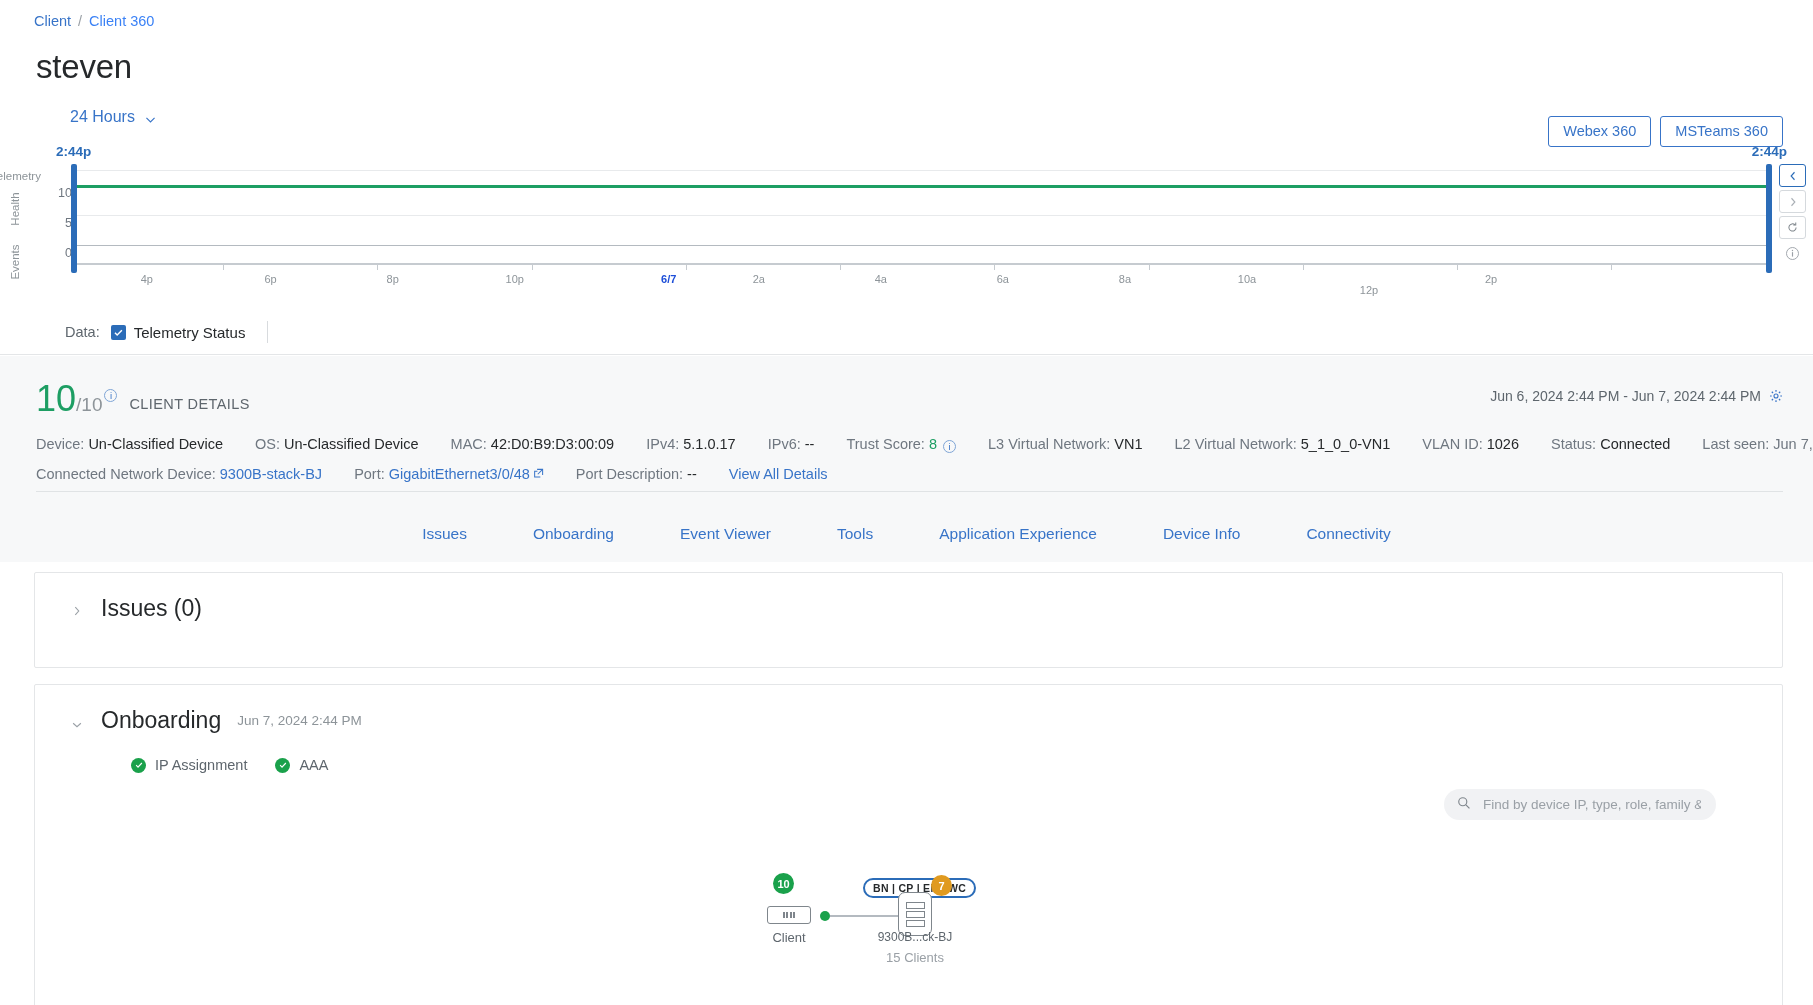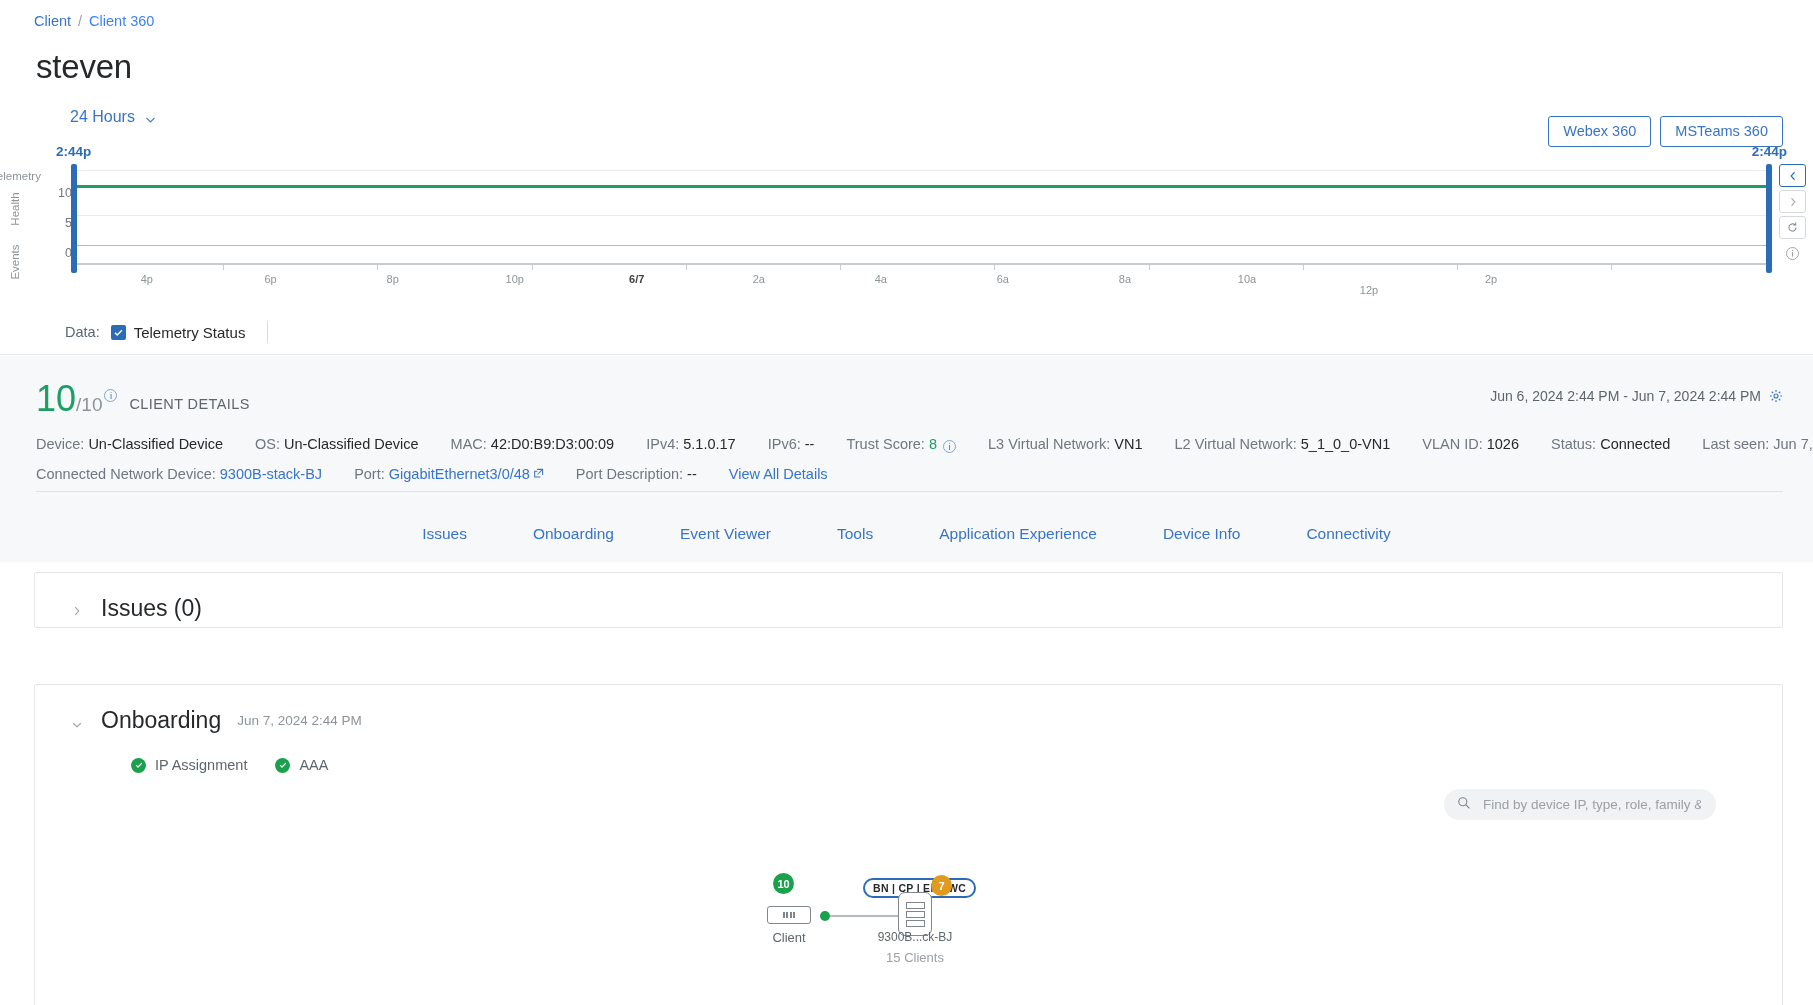--- a/index.html
+++ b/index.html
@@ -83,21 +83,21 @@
   }
   .handle-label {
     position: absolute; top: -26px; font-size: 13.5px; font-weight: bold;
     color: #2b6cb8; white-space: nowrap;
   }
   .xtickmark { position: absolute; width: 1px; height: 7px; background: #c6cbd0; top: 0; }
   .xticklab {
     position: absolute; top: 10px; font-size: 11px; color: #8d9499;
     transform: translateX(-50%); white-space: nowrap; text-align: center;
   }
-  .xticklab.bold { font-weight: bold; color: #404040; }
+  .xticklab.bold { font-weight: bold; color: #1d4ed8; margin-left: 32px; }
 
   
   .chart-ctrls { position: absolute; right: 4px; top: 16px; width: 30px; }
   .cbtn {
     width: 27px; height: 23px; margin-bottom: 3px; border-radius: 3px;
     display: flex; align-items: center; justify-content: center; cursor: pointer;
     background: #fff;
   }
   .cbtn.active { border: 1px solid #2b6cb8; }
   .cbtn.idle { border: 1px solid #d5d9dd; }
@@ -165,21 +165,21 @@
   .tab {
     color: #3874c8; font-size: 15.5px; cursor: pointer;
     padding: 0 33px; white-space: nowrap;
   }
 
   
   .panel {
     position: absolute; left: 34px; right: 30px;
     background: #fff; border: 1px solid #e4e6e8; border-radius: 2px;
   }
-  .panel-issues { top: 572px; height: 56px; }
+  .panel-issues { top: 572px; height: 96px; }
   .panel-onb { top: 684px; height: 340px; }
 
   .disc {
     position: absolute; left: 36px; font-size: 14px; color: #9aa0a6;
     cursor: pointer; width: 14px; height: 14px;
   }
   .panel-h {
     position: absolute; left: 66px; font-size: 23px; font-weight: 400; color: #26292b;
   }
   .panel-sub { font-size: 13.5px; color: #8d9499; margin-left: 16px; position: relative; top: -3px; }

